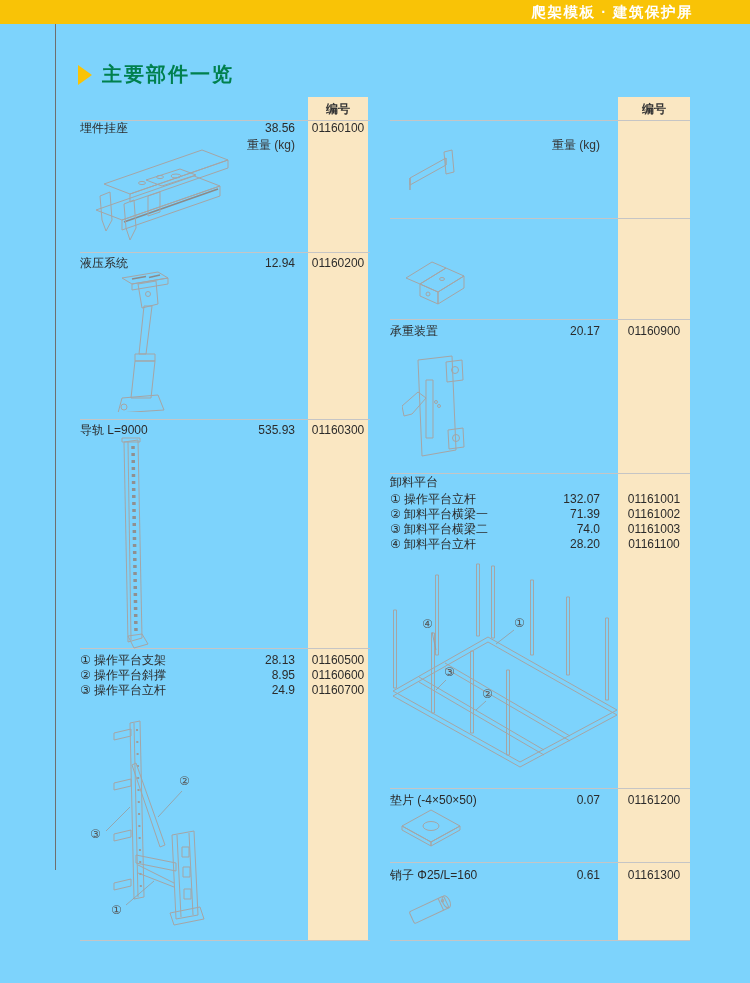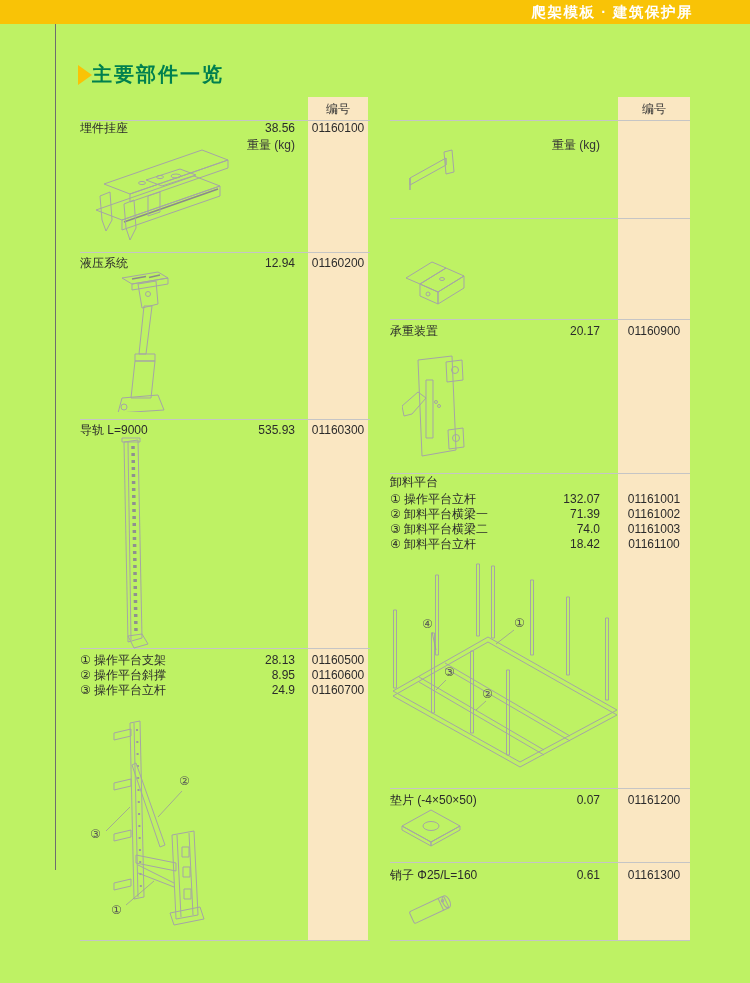--- a/index.html
+++ b/index.html
@@ -1,36 +1,36 @@
 <!DOCTYPE html>
 <html style="--bar_yellow: #F9C306; --band_cream: #FAE7C2; --title_green: #00804E; --text: #2b2b2b; --line: #c5c5c5; --drawing: #a5a5a5;"><head>
 <meta charset="utf-8">
 <style>
   html,body{margin:0;padding:0;}
   body{width:750px;height:983px;background:#fff;font-family:"Liberation Sans","DejaVu Sans",sans-serif;color:var(--text,#2b2b2b);}
-  .page{position:relative;width:750px;height:983px;overflow:hidden;background:#bef264;}
+  .page{position:relative;width:750px;height:983px;overflow:hidden;background:#7dd3fc;}
 
   .topbar{position:absolute;top:0;left:0;width:750px;height:24px;background:var(--bar_yellow,#F9C306);
           display:flex;align-items:center;justify-content:flex-end;box-sizing:border-box;padding-right:57px;}
   .topbar span{color:#fff;font-weight:bold;font-size:14.5px;letter-spacing:1.5px;}
 
   .left-rule{position:absolute;left:55px;top:24px;width:1px;height:846px;background:#6e6e6e;}
 
-  .section-title{position:absolute;left:78px;top:61px;display:flex;align-items:center;}
+  .section-title{position:absolute;left:78px;top:61px;display:flex;align-items:center;gap:10px;}
   .tri{width:0;height:0;border-left:14px solid var(--bar_yellow,#F9C306);border-top:10px solid transparent;border-bottom:10px solid transparent;}
   .section-title b{font-size:20px;font-weight:bold;color:var(--title_green,#00804E);letter-spacing:2px;}
 
   .table{position:absolute;top:97px;height:844px;}
   #table-left{left:80px;width:290px;--band-l:228px;--band-w:60px;--wt-right:75px;}
   #table-right{left:390px;width:300px;--band-l:228px;--band-w:72px;--wt-right:90px;}
   .code-band{position:absolute;top:0;bottom:0;left:var(--band-l);width:var(--band-w);background:var(--band_cream,#FAE7C2);}
   .hline{position:absolute;left:0;right:0;height:1px;background:var(--line,#c5c5c5);}
   .thead{position:absolute;top:0;left:0;right:0;height:23px;font-size:12px;color:#333;}
   .th-weight{position:absolute;top:4px;right:var(--wt-right);width:90px;text-align:right;margin-top:36px;}
-  .th-code{position:absolute;top:4px;left:var(--band-l);width:var(--band-w);text-align:center;}
+  .th-code{position:absolute;top:4px;left:var(--band-l);width:var(--band-w);text-align:center;font-weight:bold;}
   .row{position:absolute;left:0;right:0;height:15px;font-size:12px;line-height:15px;}
   .row .nm{position:absolute;left:0;white-space:nowrap;}
   .row .wt{position:absolute;right:var(--wt-right);width:90px;text-align:right;}
   .row .cd{position:absolute;left:var(--band-l);width:var(--band-w);text-align:center;}
 
   .dwg{position:absolute;}
   .dwg svg{display:block;}
   .dwg svg *{stroke:var(--drawing,#a5a5a5);stroke-width:1;stroke-linejoin:round;fill:none;}
   .dwg svg .dk{stroke:#8a8a8a;stroke-width:1.5;}
   .dwg svg .holes{stroke:#909090;stroke-width:3.5;stroke-dasharray:3,4;}
@@ -130,21 +130,21 @@
       <span class="wt">71.39</span>
       <span class="cd">01161002</span>
     </div>
     <div class="row" style="top:425px">
       <span class="nm">③ 卸料平台横梁二</span>
       <span class="wt">74.0</span>
       <span class="cd">01161003</span>
     </div>
     <div class="row" style="top:440px">
       <span class="nm">④ 卸料平台立杆</span>
-      <span class="wt">18.42</span>
+      <span class="wt">28.20</span>
       <span class="cd">01161100</span>
     </div>
     <div class="row" style="top:696px">
       <span class="nm">垫片 (-4×50×50)</span>
       <span class="wt">0.07</span>
       <span class="cd">01161200</span>
     </div>
     <div class="row" style="top:771px">
       <span class="nm">销子 Φ25/L=160</span>
       <span class="wt">0.61</span>

